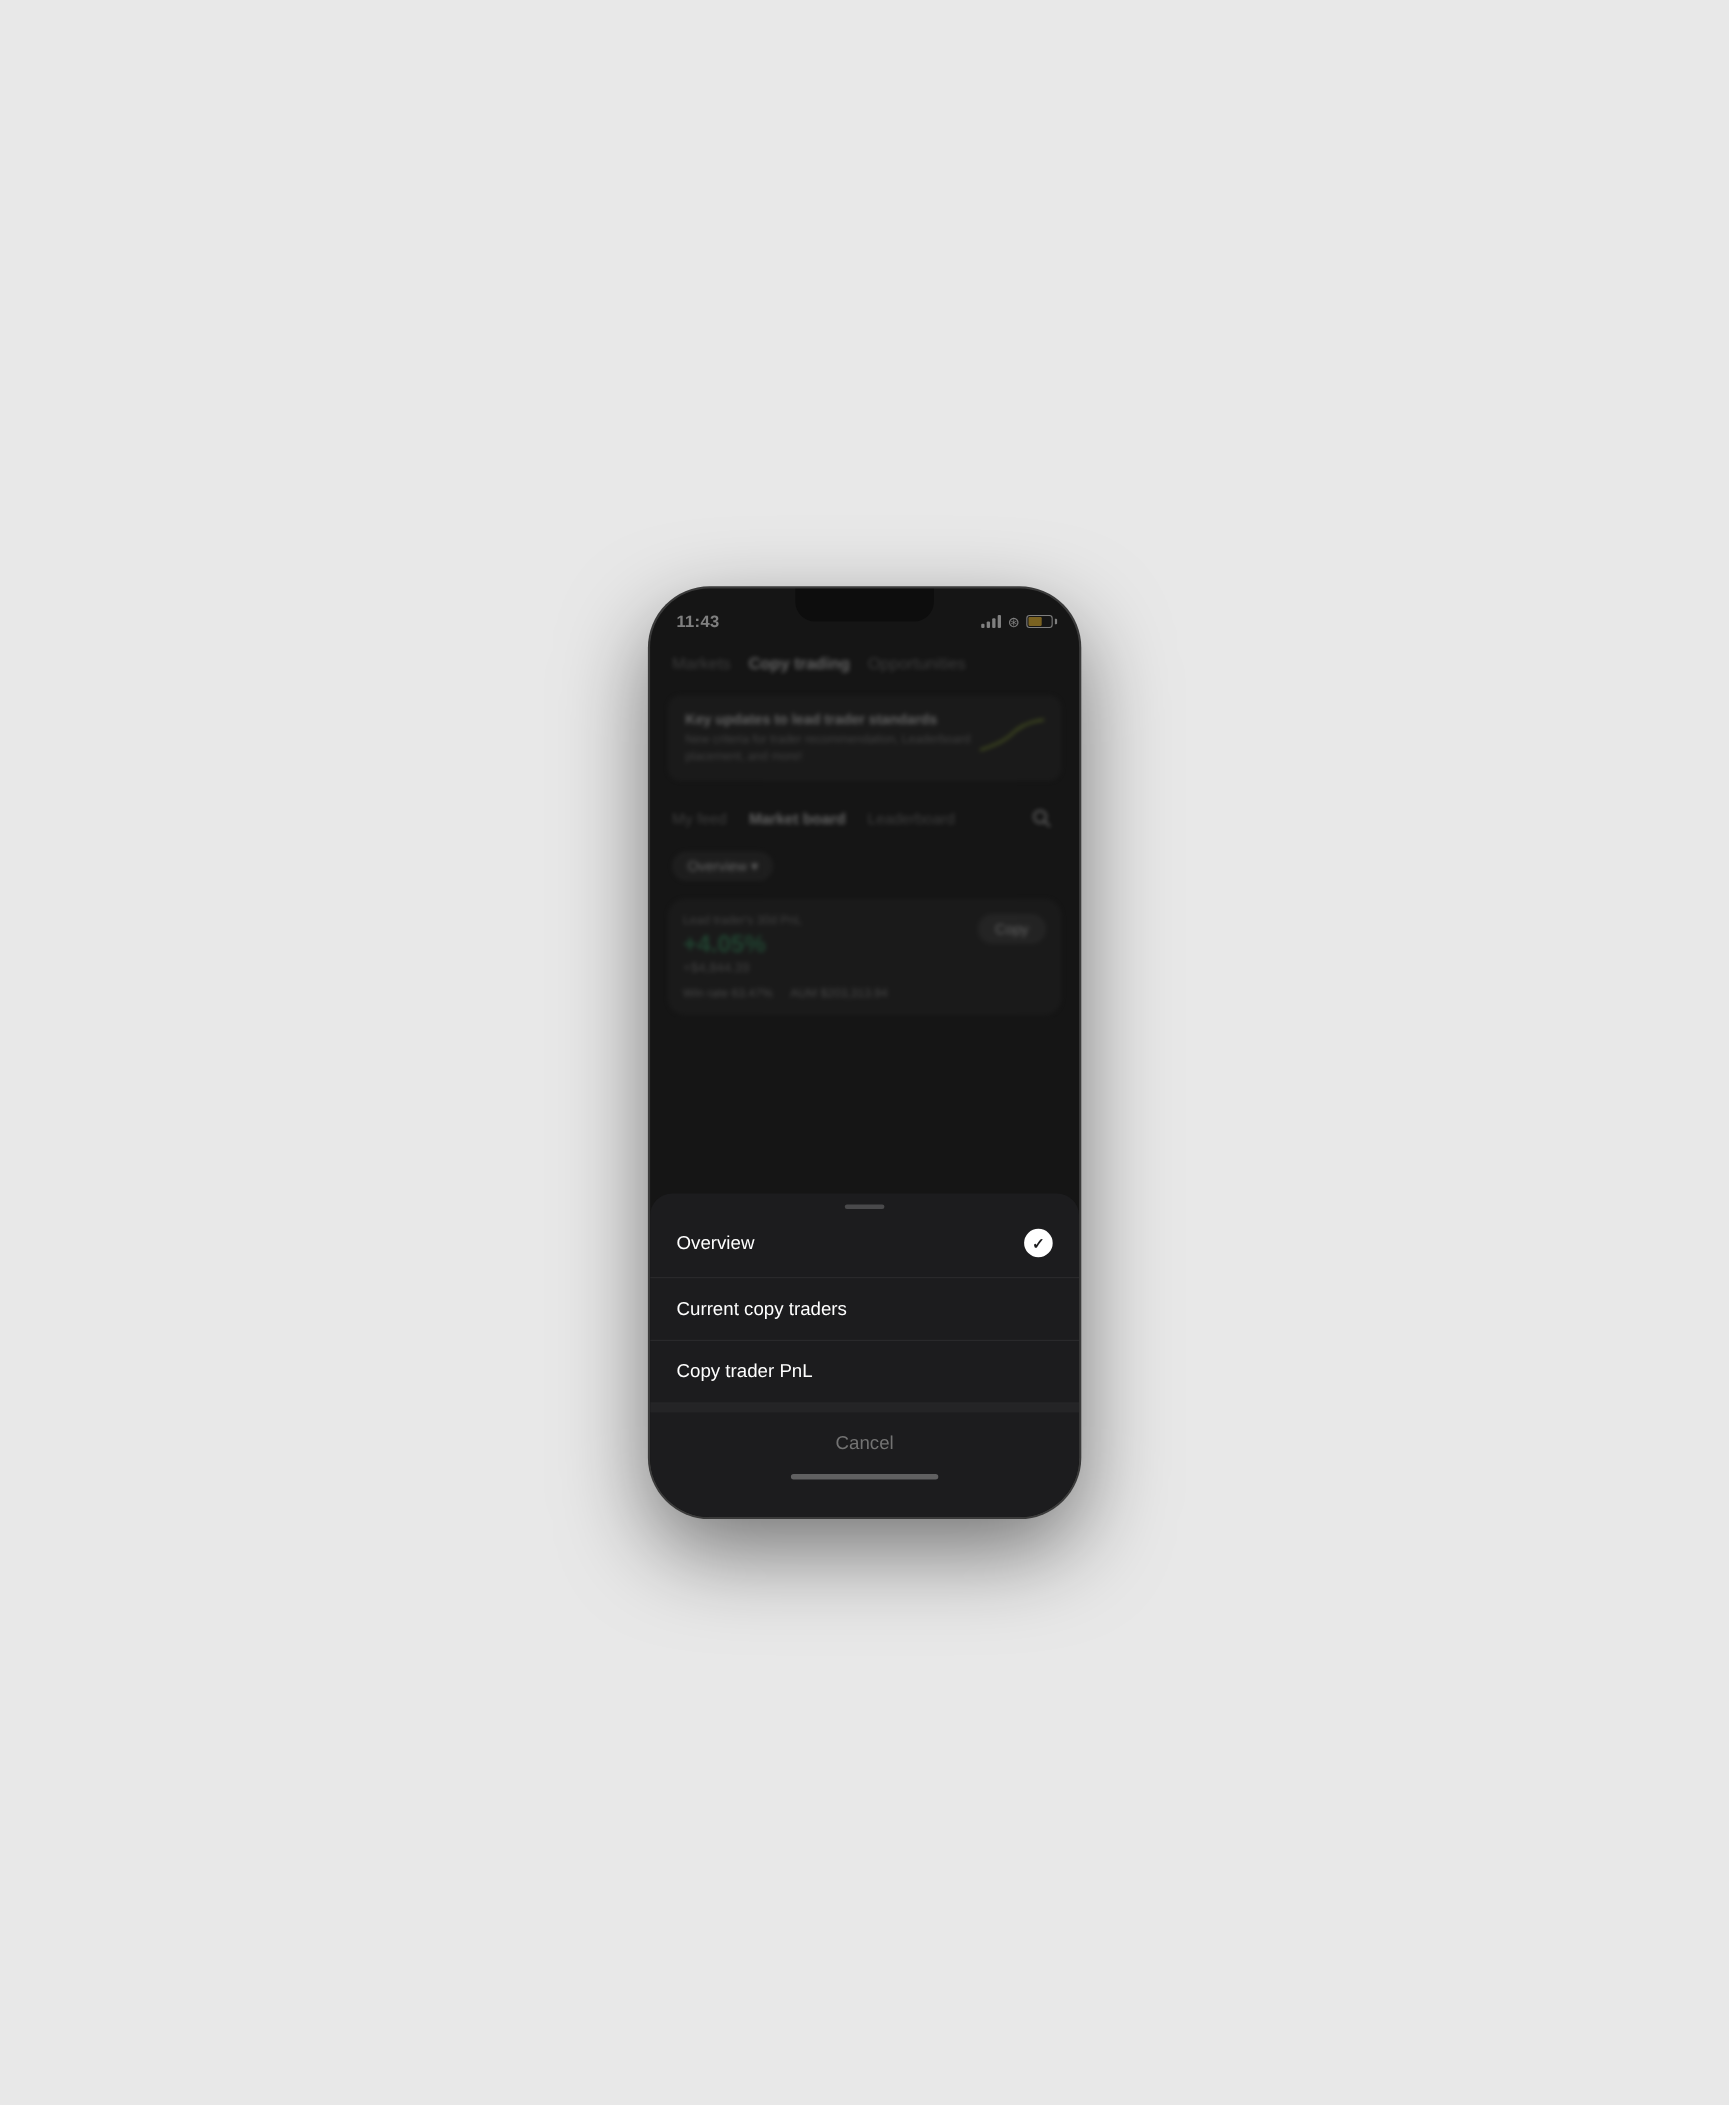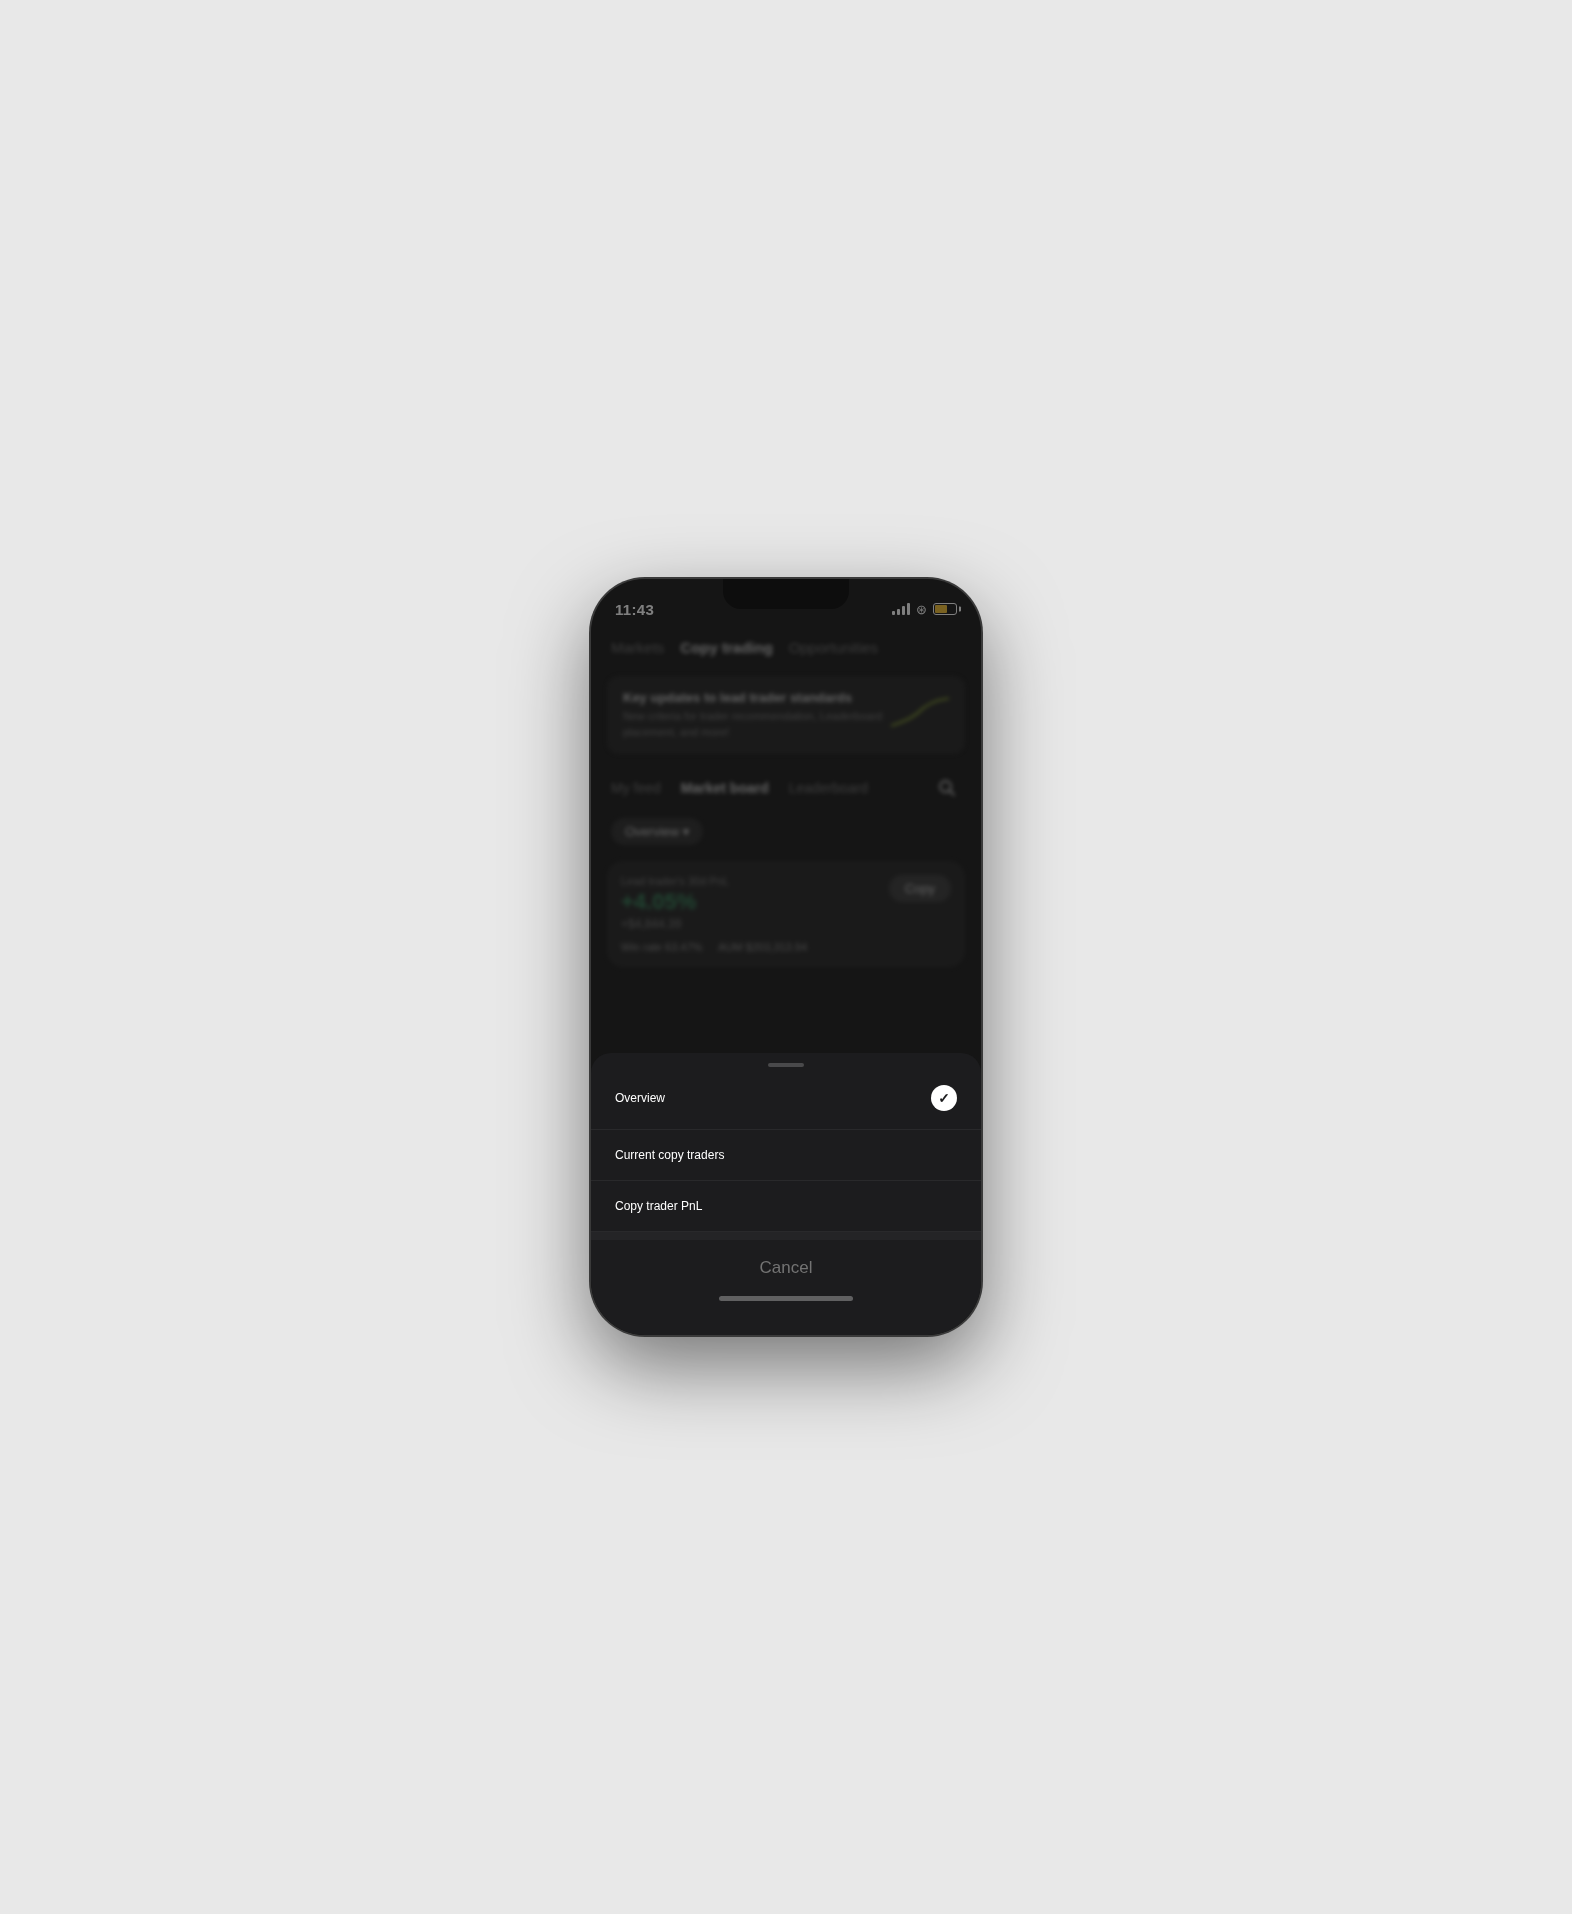--- a/index.html
+++ b/index.html
@@ -8,21 +8,21 @@
       background: #e8e8e8;
       display: flex;
       justify-content: center;
       align-items: center;
       min-height: 100vh;
       font-family: -apple-system, BlinkMacSystemFont, 'SF Pro Display', 'Helvetica Neue', sans-serif;
     }
 
     .phone-outer {
       width: 390px;
-      height: 756px;
+      height: 844px;
       background: #1a1a1a;
       border-radius: 54px;
       position: relative;
       box-shadow: 0 0 0 2px #3a3a3a, 0 30px 80px rgba(0,0,0,0.5);
       overflow: hidden;
     }
 
     
     .phone-outer::before {
       content: '';
@@ -310,21 +310,21 @@
       padding: 18px 24px;
       border-bottom: 1px solid rgba(255,255,255,0.06);
       cursor: pointer;
     }
 
     .sheet-item:last-of-type {
       border-bottom: none;
     }
 
     .sheet-item-label {
-      font-size: 12px;
+      font-size: 17px;
       color: #ffffff;
       font-weight: 400;
     }
 
     .check-circle {
       width: 26px;
       height: 26px;
       background: #ffffff;
       border-radius: 50%;
       display: flex;

